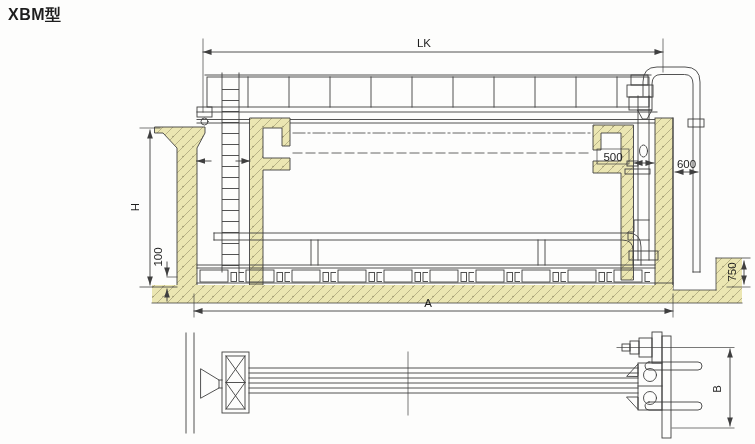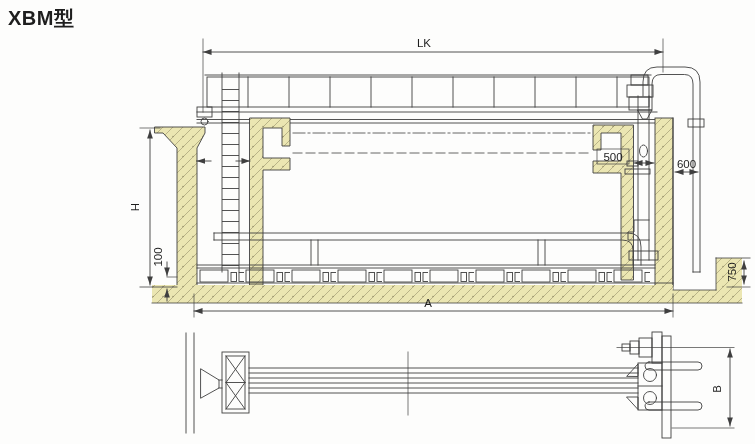--- a/index.html
+++ b/index.html
@@ -1,17 +1,17 @@
 <!DOCTYPE html>
 <html style="--line: #3f3f3f; --concrete-fill: #ebe6b2; --hatch-line: #a39d74; --text: #1e1e1e; --background: #fdfdfc;"><head>
 <meta charset="utf-8">
 <style>
   html,body{margin:0;padding:0}
   .canvas{position:relative;width:755px;height:444px;background:var(--background,#fdfdfc);font-family:"Liberation Sans",sans-serif;overflow:hidden}
-  .title{position:absolute;left:8px;top:5px;font-size:20px;font-weight:600;color:var(--text,#1e1e1e);letter-spacing:.5px}
+  .title{position:absolute;left:8px;top:5px;font-size:16px;font-weight:600;color:var(--text,#1e1e1e);letter-spacing:.5px}
   svg{position:absolute;left:0;top:0}
   svg text{font-family:"Liberation Sans",sans-serif;font-size:11.5px;fill:var(--text,#1e1e1e);stroke:none}
 </style>
 </head>
 <body>
 
 <div class="canvas">
   <span class="title">XBM型</span>
 
   <svg width="755" height="444" viewBox="0 0 755 444">

